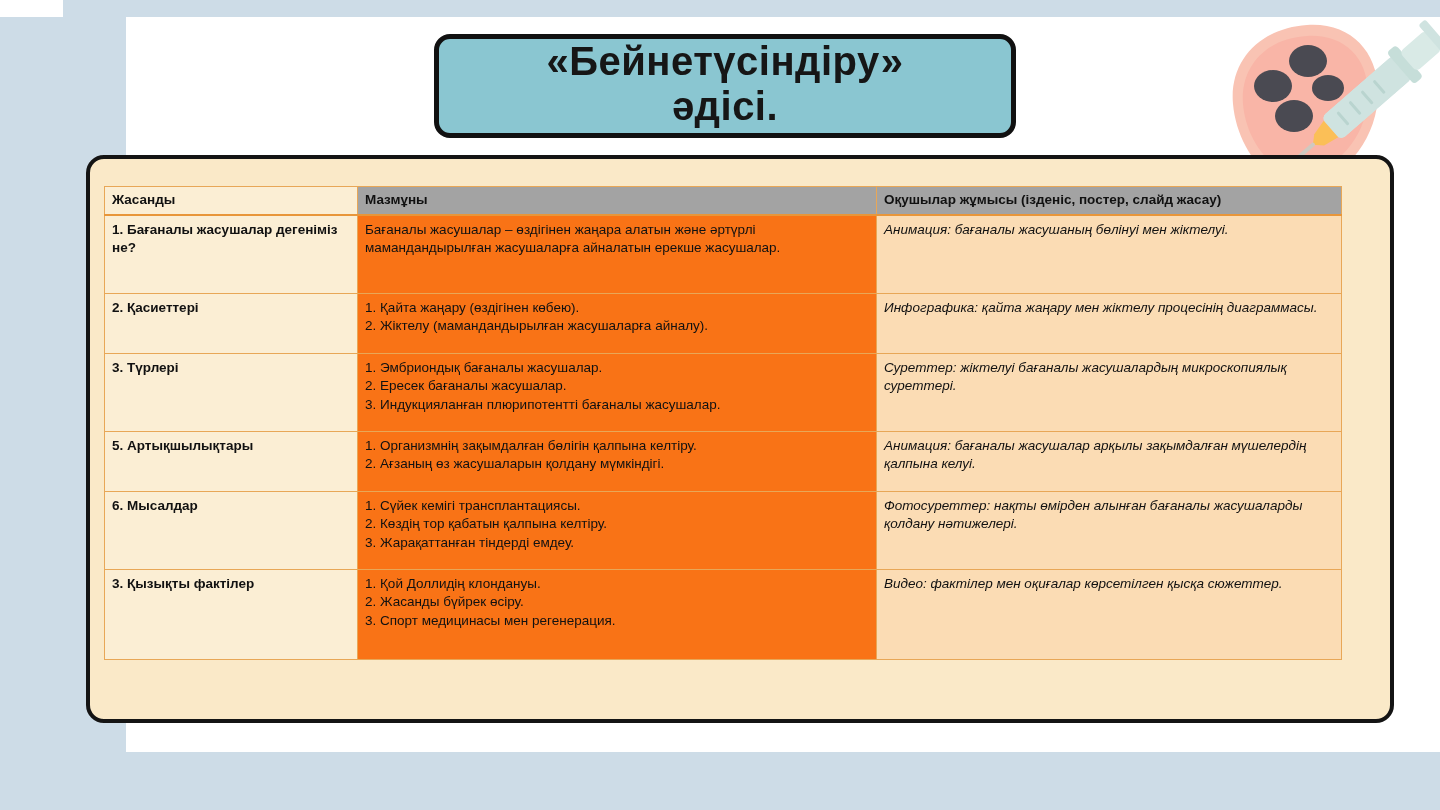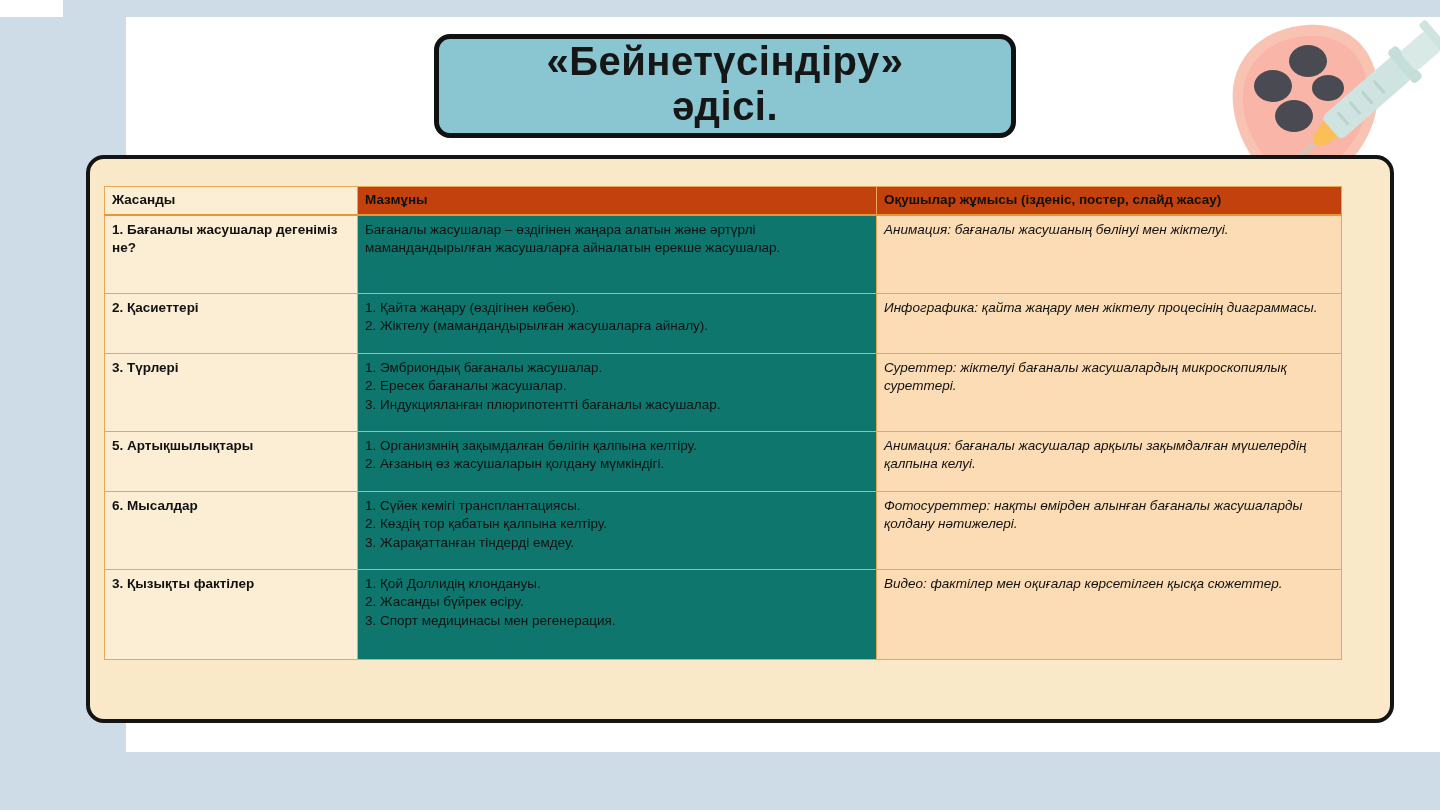--- a/index.html
+++ b/index.html
@@ -143,30 +143,30 @@
   table.main-table thead th {
     background: #fbeed4;
     font-weight: bold;
     font-size: 13.5px;
     text-align: left;
     padding: 4px 7px 5px 7px;
     border-bottom: 2px solid #e8963a;
   }
   table.main-table thead th.h2,
   table.main-table thead th.h3 {
-    background: #c2410c;
+    background: #a3a3a3;
     margin-top: 14px;
   }
 
   td.col-topic {
     background: #fbeed4;
     font-weight: bold;
   }
   td.col-content {
-    background: #0f766e;
+    background: #f97316;
   }
   td.col-work {
     background: #fbdcb4;
     font-style: italic;
   }
   .cell-lines {
     white-space: pre-line;
   }
 
   

